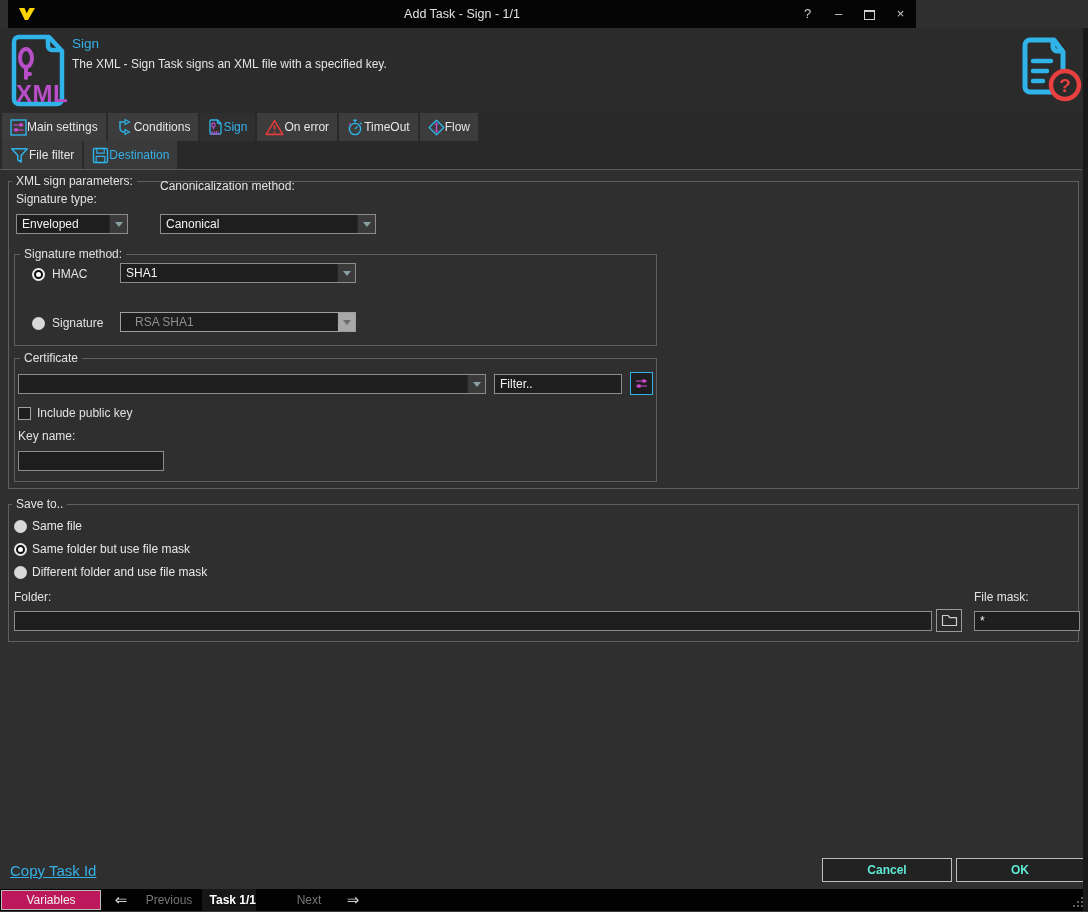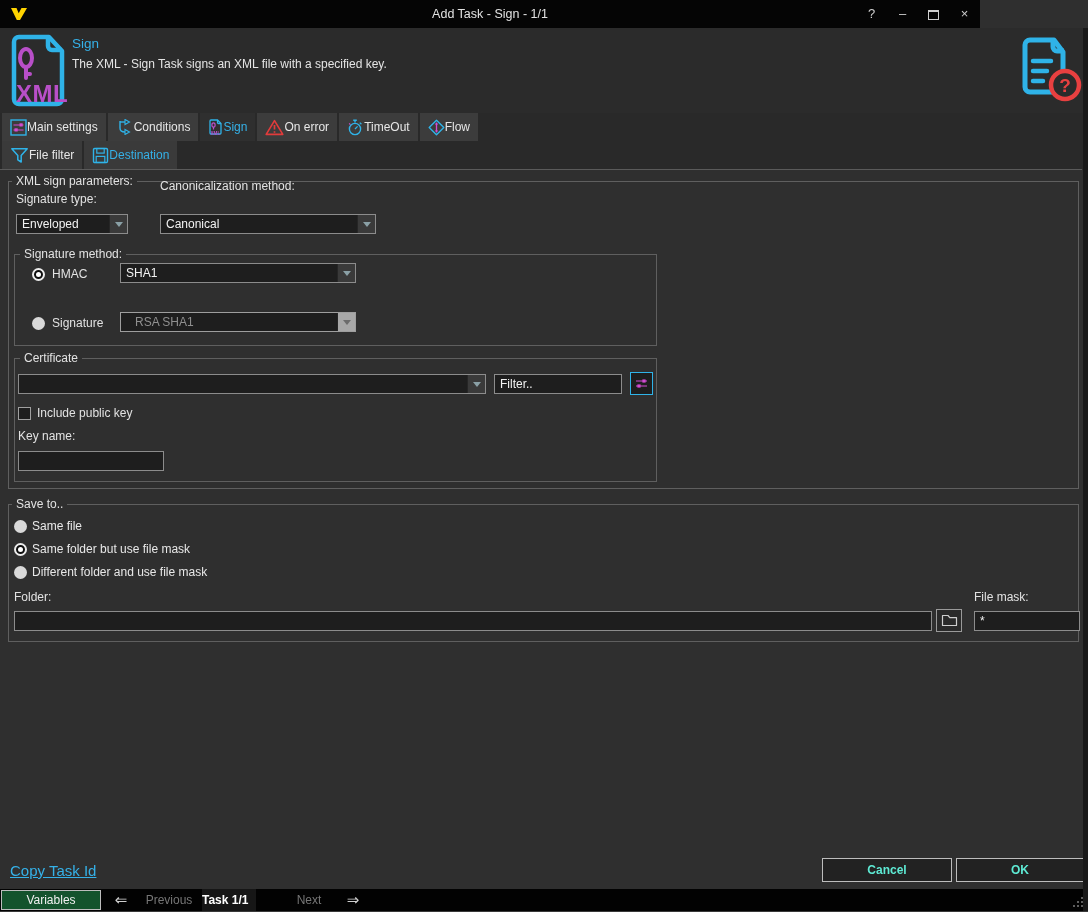--- a/index.html
+++ b/index.html
@@ -1,21 +1,21 @@
 <!DOCTYPE html>
 <html><head>
 <meta charset="utf-8">
 <style>
   * { box-sizing: border-box; margin: 0; padding: 0; }
   body { background:#000; font-family:"Liberation Sans", sans-serif; }
   #window { position:relative; width:1088px; height:912px; background:#2f2f2f; overflow:hidden;
             font-size:12px; color:#e8e8e8; }
 
   
-  #titlebar { position:absolute; left:0; top:0; width:980px; height:28px; background:#050505; }
+  #titlebar { position:absolute; left:8px; top:0; width:908px; height:28px; background:#050505; }
   #logo { position:absolute; left:10px; top:7px; }
   #win-title { position:absolute; left:0; right:0; top:0; height:28px; line-height:28px;
                text-align:center; color:#e2e2e2; font-size:12.5px; }
   #win-controls { position:absolute; right:0; top:0; height:28px; display:flex; }
   .wc { width:31px; height:28px; line-height:28px; text-align:center; color:#cfcfcf; font-size:13px; cursor:default; }
   .wc-max span { display:inline-block; width:11px; height:10px; border:1px solid #cfcfcf; border-top:2px solid #cfcfcf; vertical-align:middle; }
 
   
   #header { position:absolute; left:0; top:28px; width:1088px; height:85px; background:#2b2b2b; }
   #xml-big { position:absolute; left:8px; top:5px; }
@@ -104,30 +104,30 @@
 
   
   #copy-link { position:absolute; left:10px; top:862px; color:#35b1e8; text-decoration:underline; font-size:15px; cursor:pointer; }
   .btn-dlg { position:absolute; height:24px; background:#222; border:1px solid #bdbdbd; color:#5eead4;
              font-weight:bold; font-size:12px; text-align:center; line-height:22px; cursor:default; }
   #btn-cancel { left:822px; top:858px; width:130px; }
   #btn-ok     { left:956px; top:858px; width:128px; }
 
   
   #statusbar { position:absolute; left:0; top:889px; width:1088px; height:22px; background:#020202; }
-  #sb-variables { position:absolute; left:1px; top:1px; width:100px; height:20px; background:#14532d;
+  #sb-variables { position:absolute; left:1px; top:1px; width:100px; height:20px; background:#be185d;
                   border:1px solid #bdbdbd; text-align:center; line-height:18px; color:#f0f0f0; }
   .sb-arrow { position:absolute; top:0; height:22px; line-height:22px; color:#cfcfcf; font-size:15px; text-align:center; }
   #sb-prev-arrow { left:104px; width:34px; }
   #sb-next-arrow { left:336px; width:34px; }
   .sb-nav { position:absolute; top:0; height:22px; line-height:22px; color:#767676; text-align:center; }
   #sb-previous { left:138px; width:62px; }
   #sb-next     { left:282px; width:54px; }
   #sb-task { position:absolute; left:202px; top:0; width:54px; height:22px; line-height:22px;
-             background:#161616; color:#ffffff; font-weight:bold; text-align:left; }
+             background:#161616; color:#ffffff; font-weight:bold; text-align:right; }
   #grip { position:absolute; right:5px; bottom:4px; width:10px; height:10px; }
   #grip i { position:absolute; width:2px; height:2px; background:#5e5e5e;
             box-shadow:8px 0 #5e5e5e, 8px -4px #5e5e5e, 8px -8px #5e5e5e, 4px 0 #5e5e5e, 4px -4px #5e5e5e; left:0; top:8px; }
 
   #right-edge { position:absolute; right:0; top:28px; width:5px; height:884px; background:#191919; }
   #bottom-edge { position:absolute; left:0; top:911px; width:1088px; height:1px; background:#3a3a3a; }
 </style>
 </head>
 <body>
 

